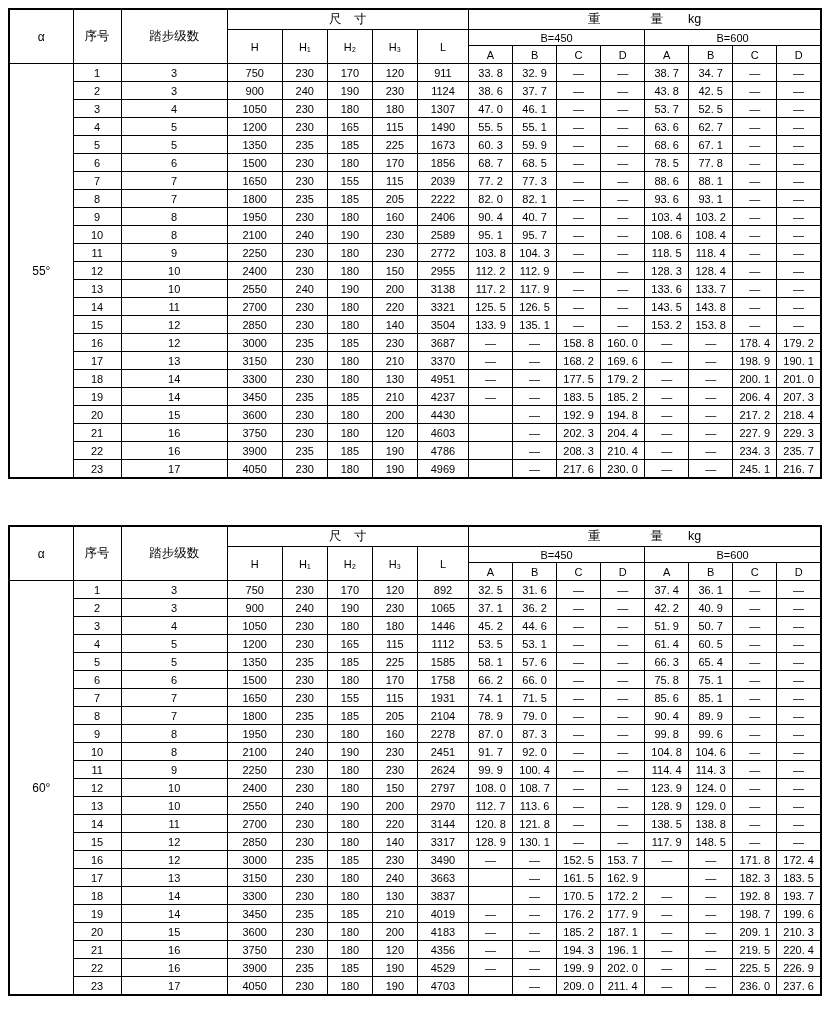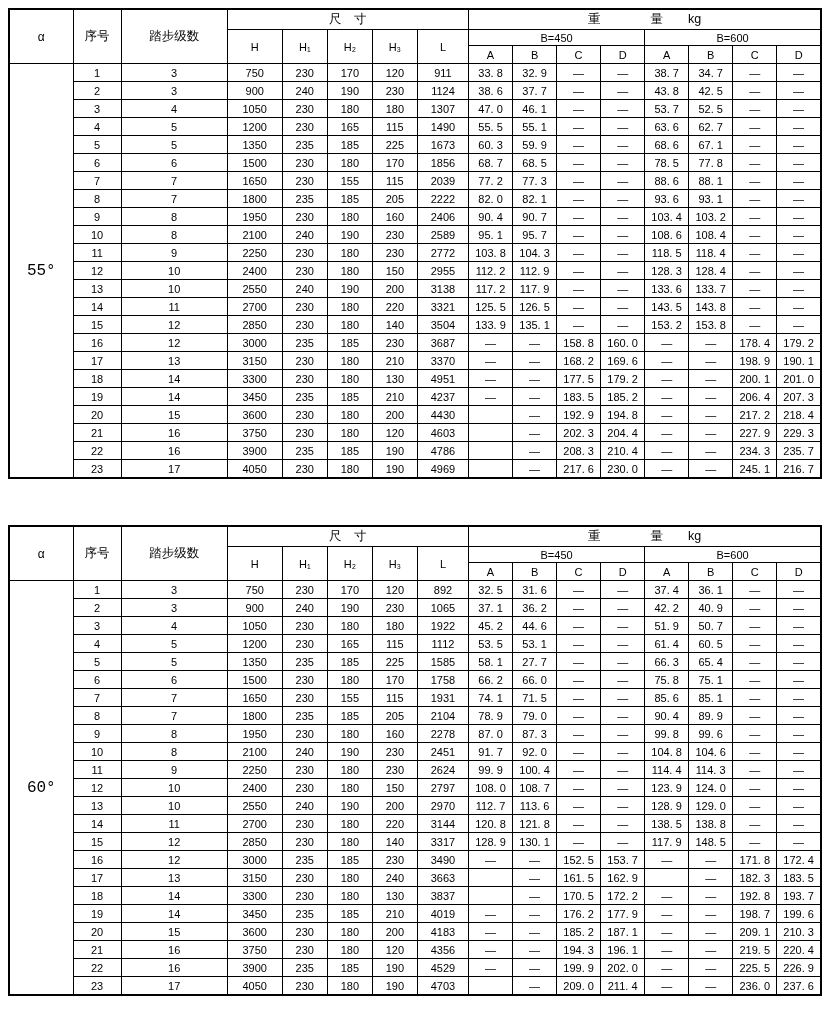--- a/index.html
+++ b/index.html
@@ -40,22 +40,21 @@
   }
   thead tr.h-row-1 th { height: 19px; }
   thead tr.h-row-2 th { height: 15px; font-size: 11px; }
   thead tr.h-row-3 th { height: 17px; font-size: 11px; }
   thead th.cjk { font-size: 12.5px; }
   tbody td {
     height: 17px;
     font-size: 11px;
   }
   td.alpha-cell {
-    font-size: 16px;
-    font-family: Liberation Mono, monospace;
+    font-size: 12px;
   }
 </style>
 </head>
 <body>
 
 <div class="page">
 
   <table class="spec-table">
     <colgroup>
       <col style="width:64px">
@@ -243,21 +242,21 @@
         </tr>
         <tr>
           <td>9</td>
           <td>8</td>
           <td>1950</td>
           <td>230</td>
           <td>180</td>
           <td>160</td>
           <td>2406</td>
           <td>90. 4</td>
-          <td>90. 7</td>
+          <td>40. 7</td>
           <td>—</td>
           <td>—</td>
           <td>103. 4</td>
           <td>103. 2</td>
           <td>—</td>
           <td>—</td>
         </tr>
         <tr>
           <td>10</td>
           <td>8</td>
@@ -582,21 +581,21 @@
           <td>—</td>
           <td>—</td>
         </tr>
         <tr>
           <td>3</td>
           <td>4</td>
           <td>1050</td>
           <td>230</td>
           <td>180</td>
           <td>180</td>
-          <td>1922</td>
+          <td>1446</td>
           <td>45. 2</td>
           <td>44. 6</td>
           <td>—</td>
           <td>—</td>
           <td>51. 9</td>
           <td>50. 7</td>
           <td>—</td>
           <td>—</td>
         </tr>
         <tr>
@@ -618,21 +617,21 @@
         </tr>
         <tr>
           <td>5</td>
           <td>5</td>
           <td>1350</td>
           <td>235</td>
           <td>185</td>
           <td>225</td>
           <td>1585</td>
           <td>58. 1</td>
-          <td>27. 7</td>
+          <td>57. 6</td>
           <td>—</td>
           <td>—</td>
           <td>66. 3</td>
           <td>65. 4</td>
           <td>—</td>
           <td>—</td>
         </tr>
         <tr>
           <td>6</td>
           <td>6</td>

